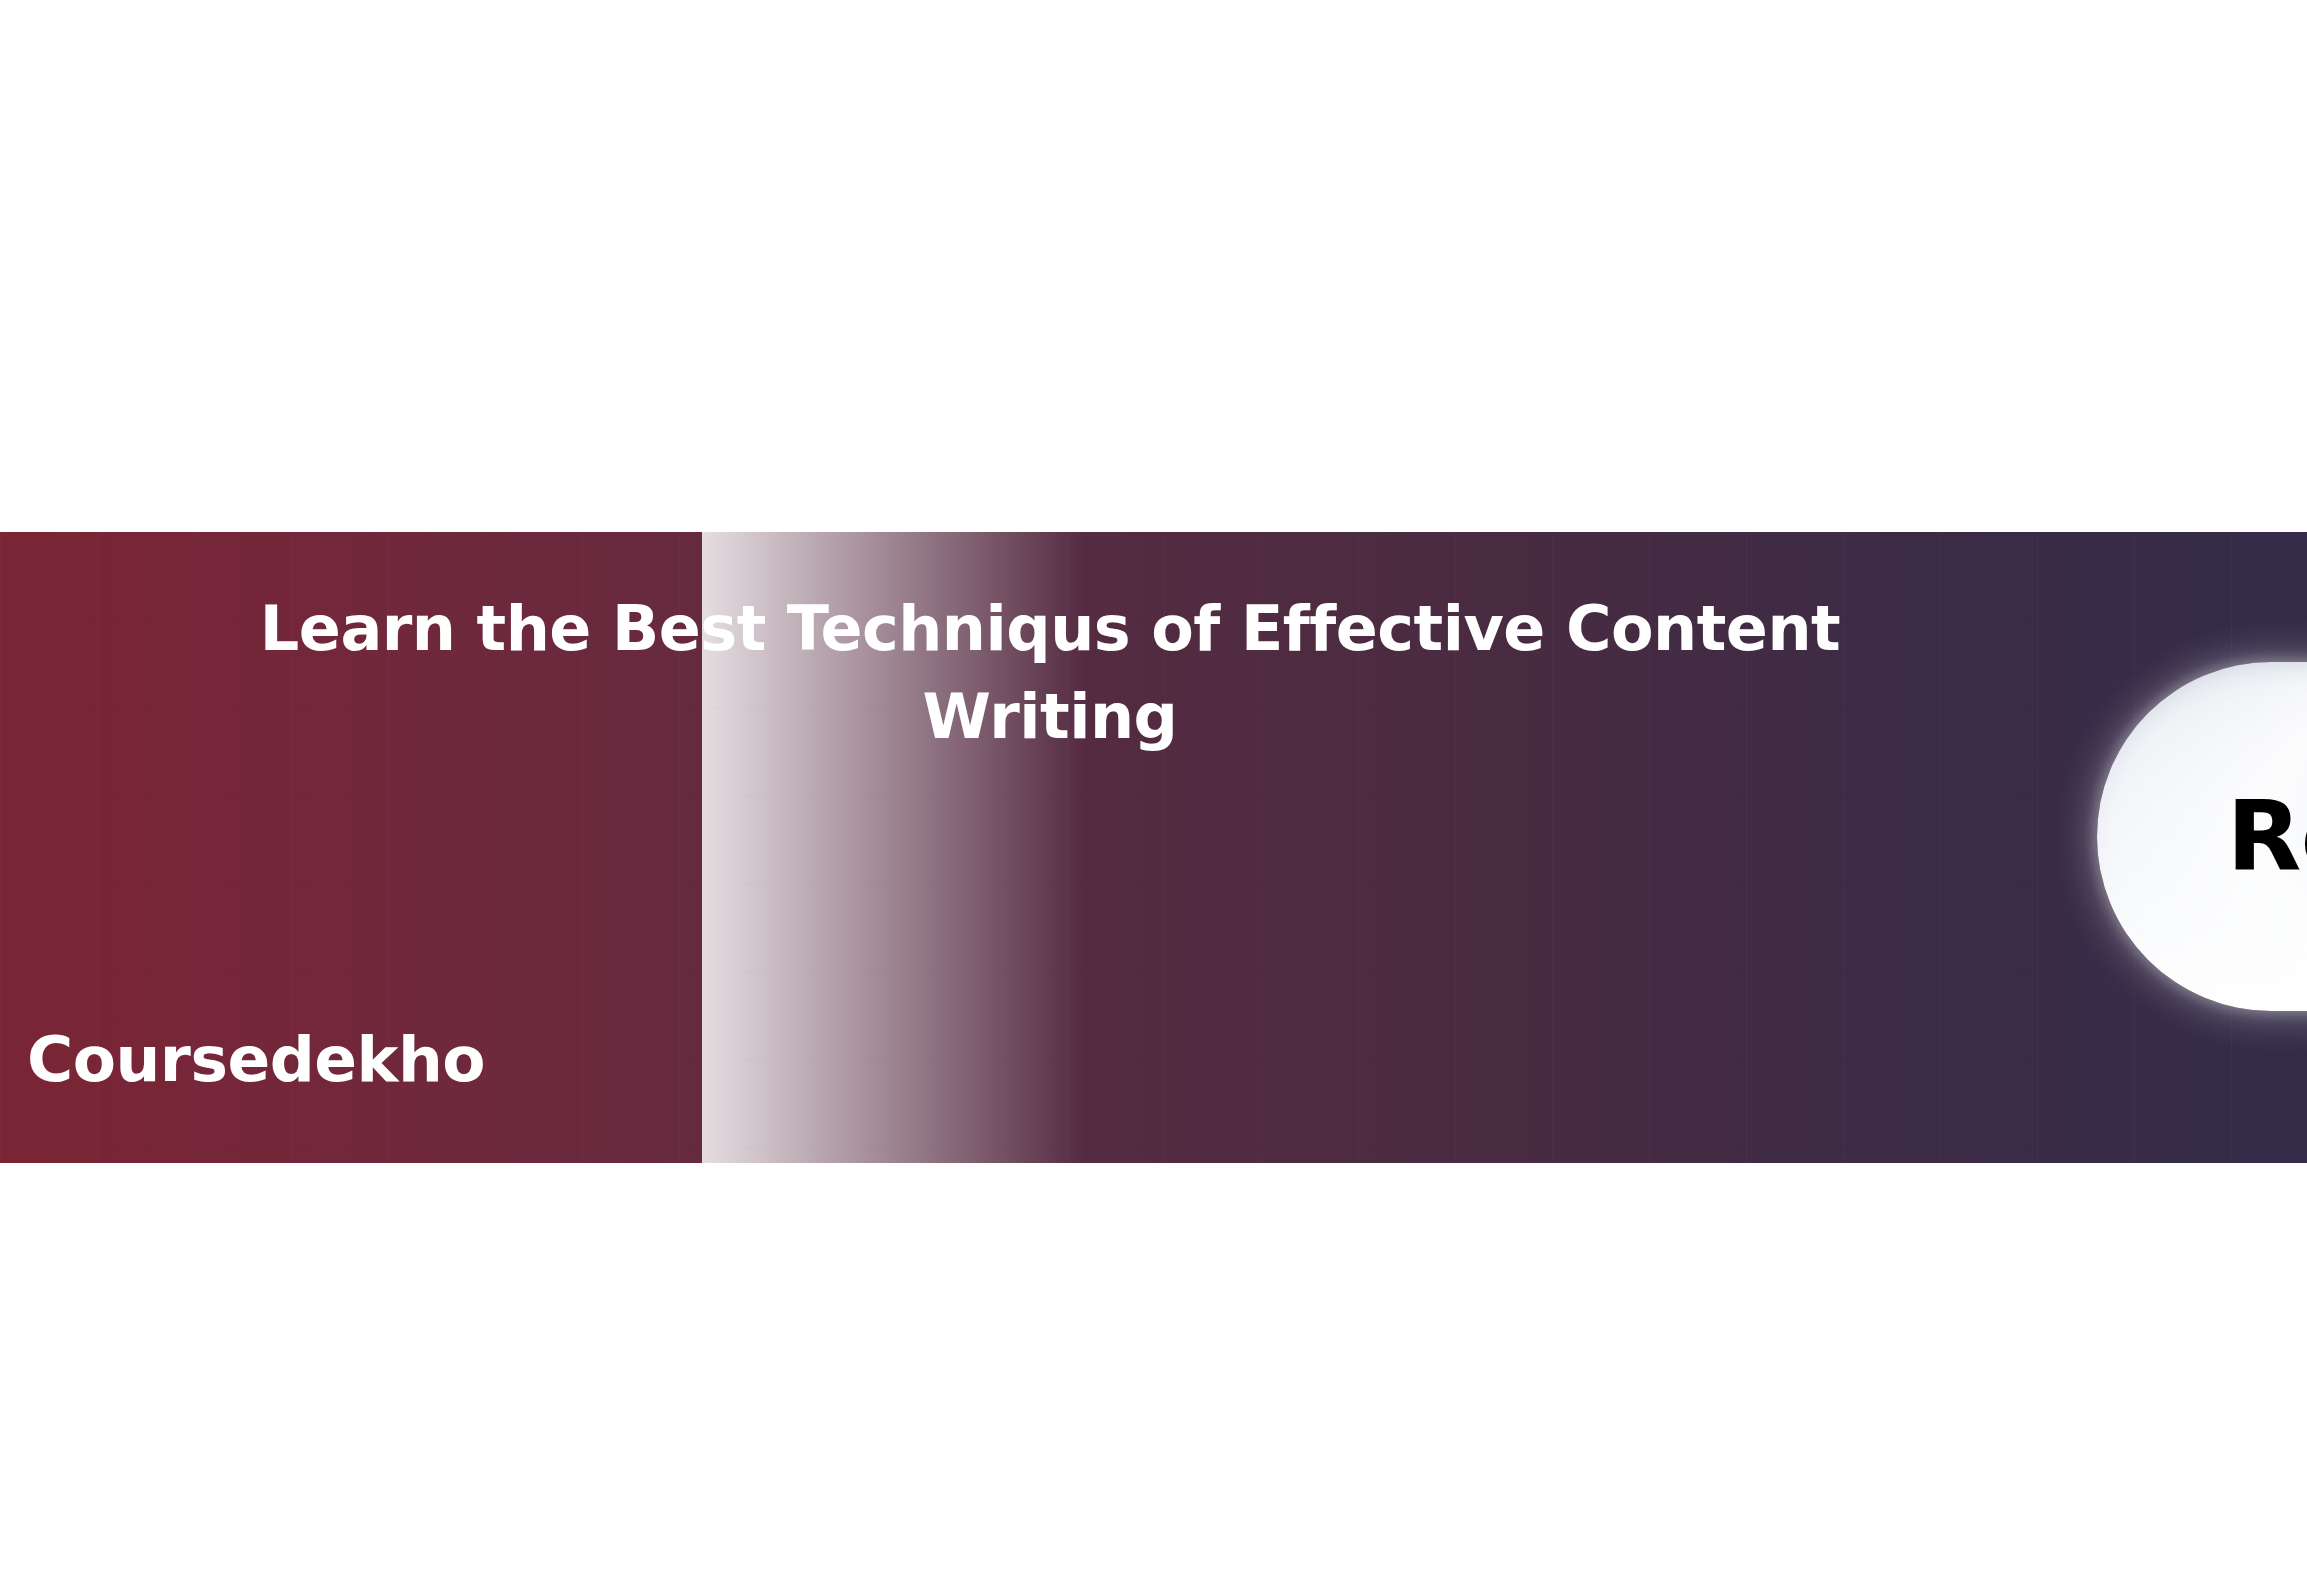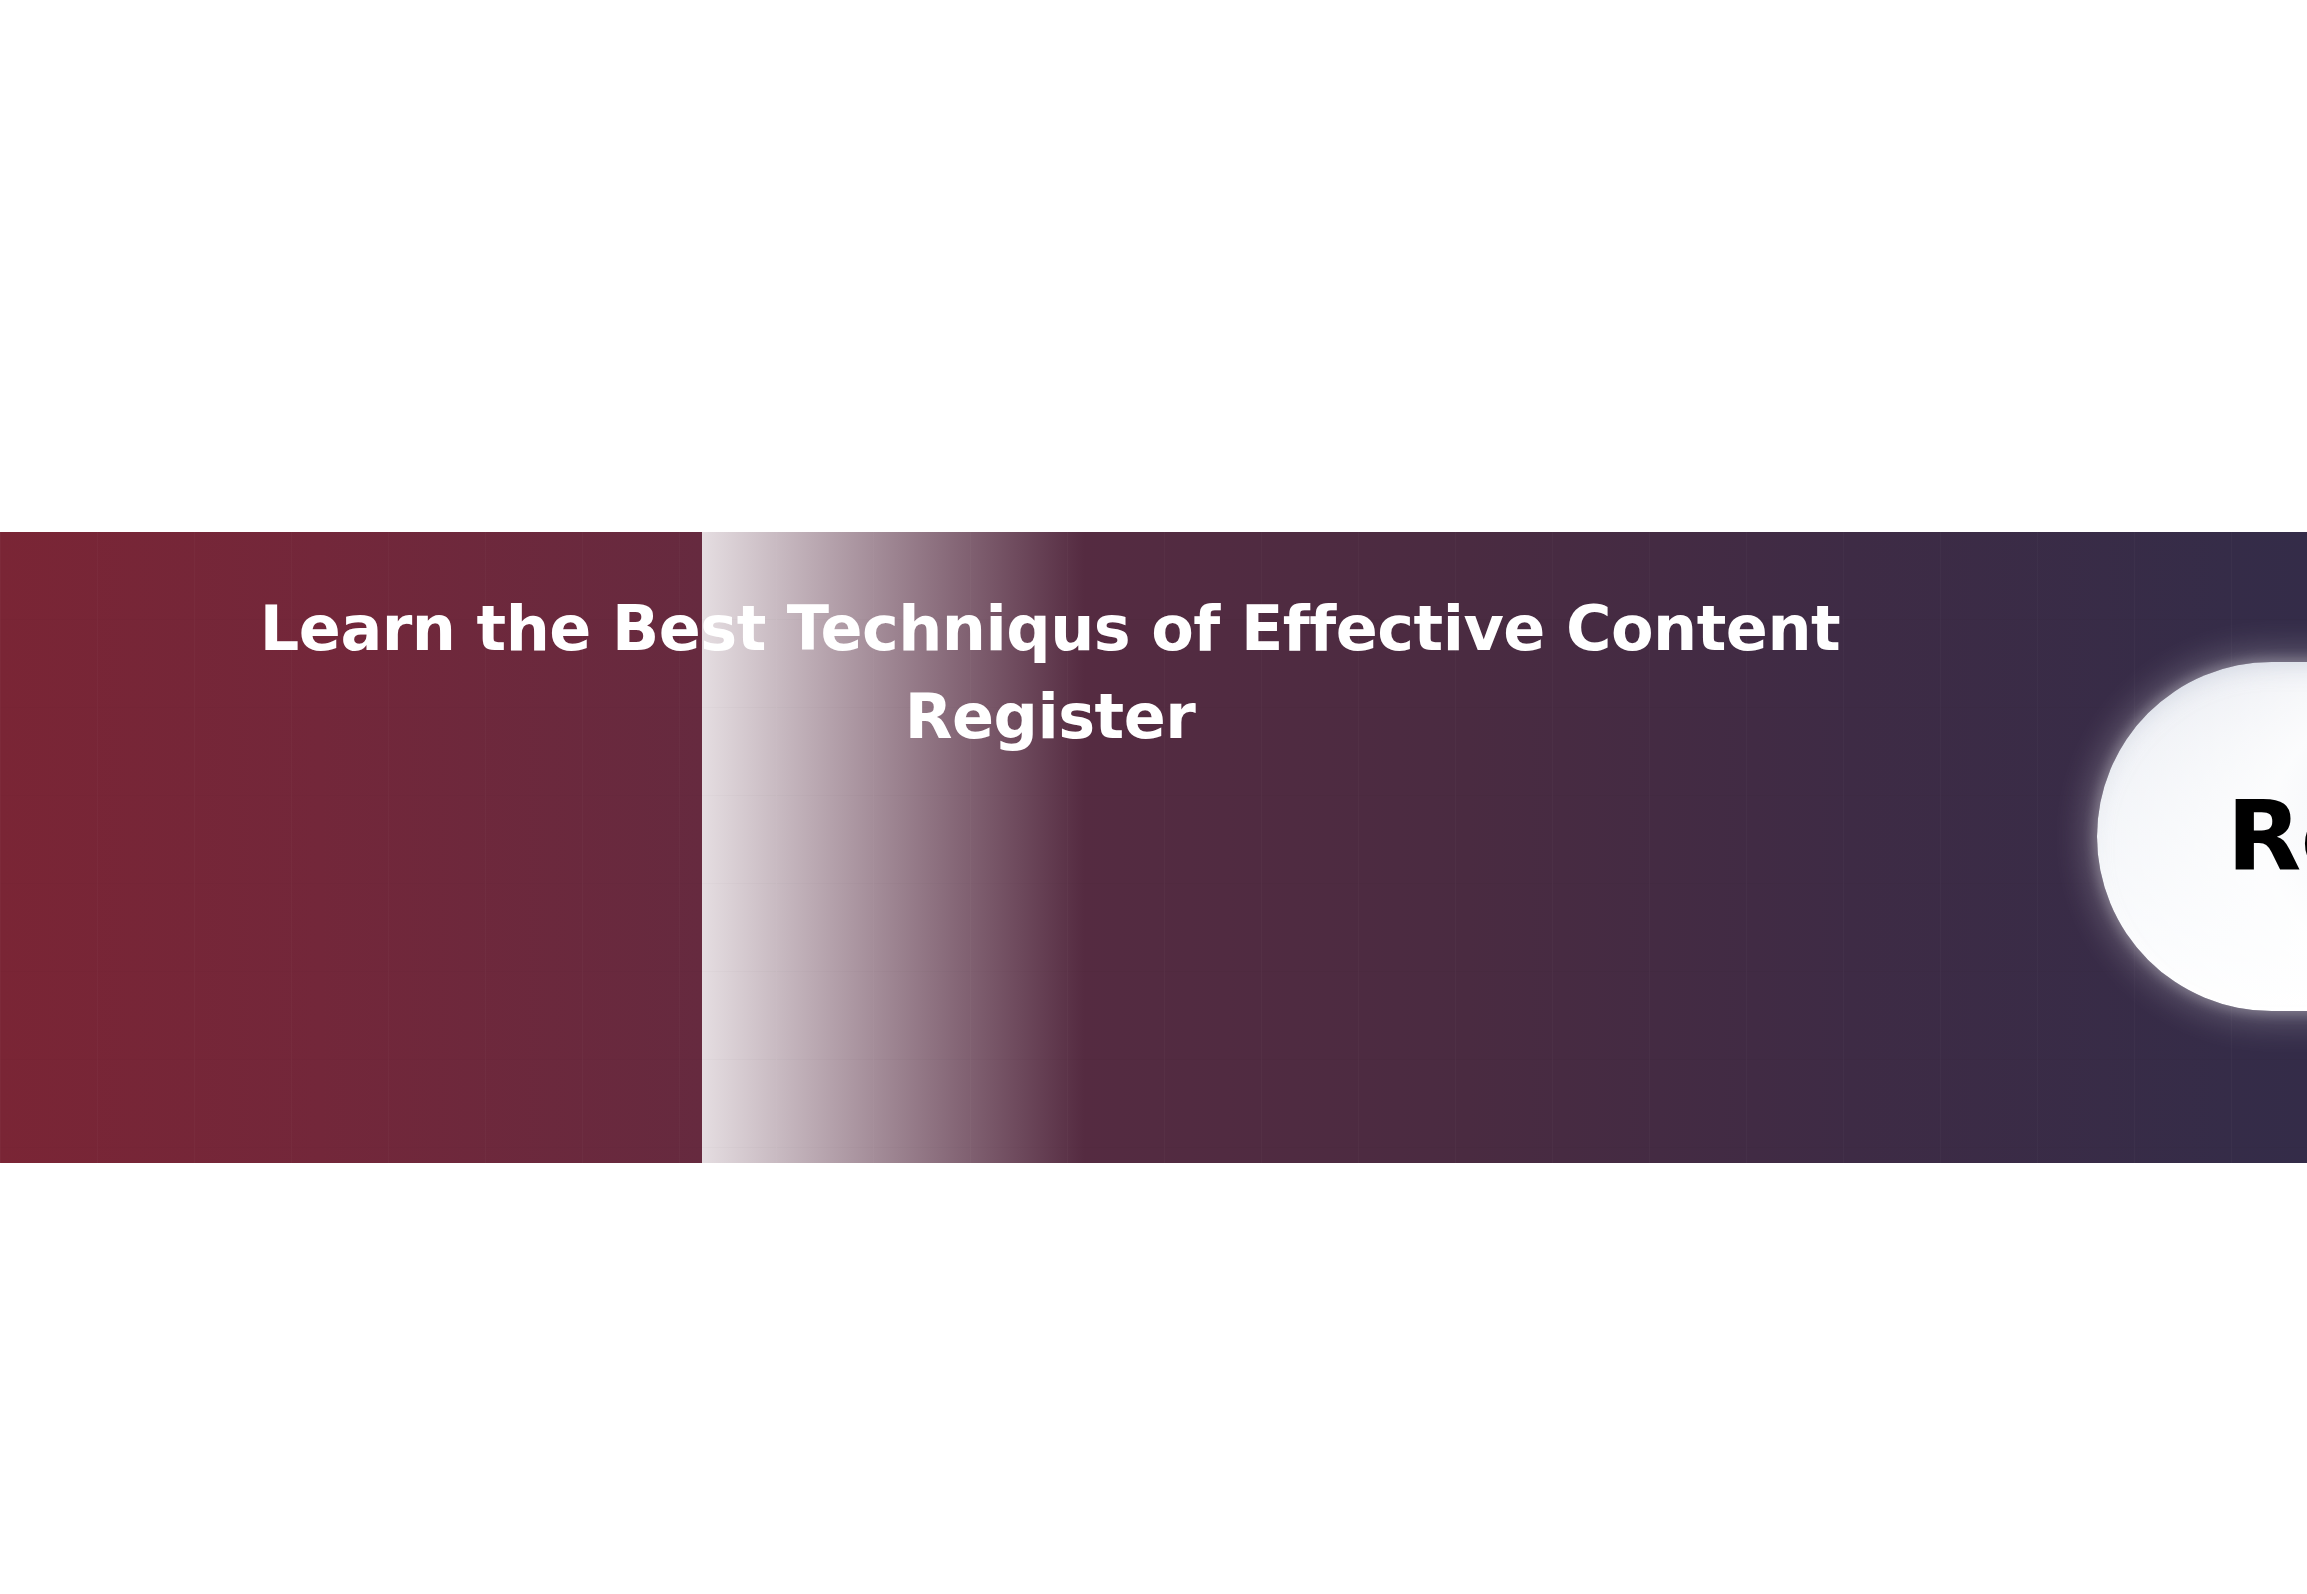--- a/index.html
+++ b/index.html
@@ -142,23 +142,24 @@
 <body>
 
 <div id="page">
 
   <section id="promo-banner">
 
     <div id="banner-texture"></div>
 
     <div id="headline">
       <span class="hl-line" id="headline-line-1">Learn the Best Techniqus of Effective Content</span>
-      <span class="hl-line" id="headline-line-2">Register</span>
+      <span class="hl-line" id="headline-line-2">Writing</span>
     </div>
 
+    <div id="brand">Coursedekho</div>
 
     <button id="register-button">
 
       <span id="register-label">Register Now</span>
     </button>
 
   </section>
 
 </div>
 

